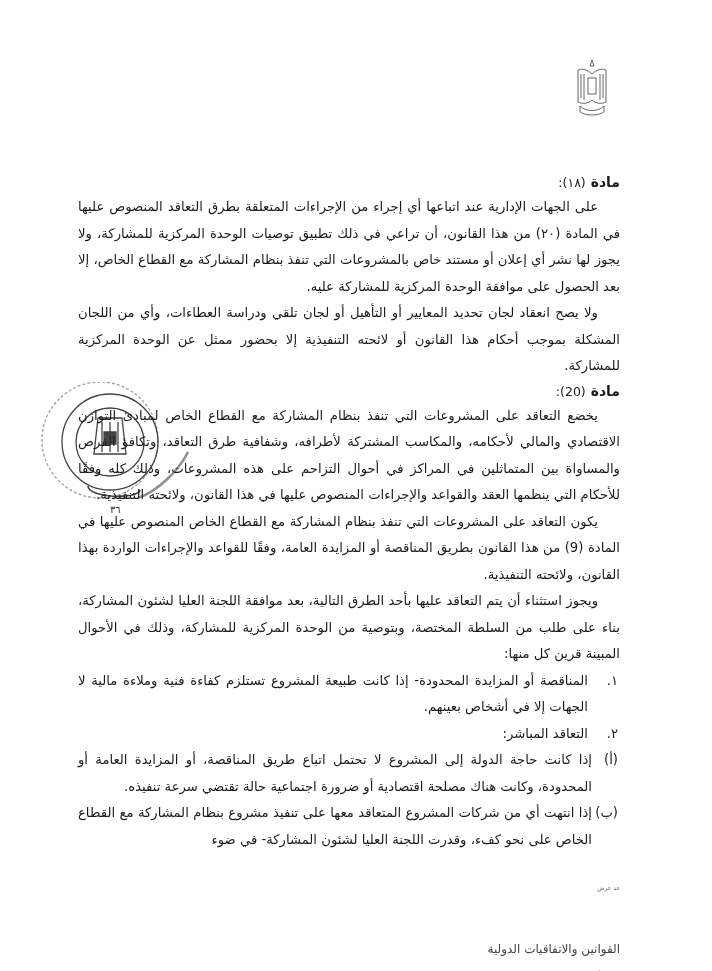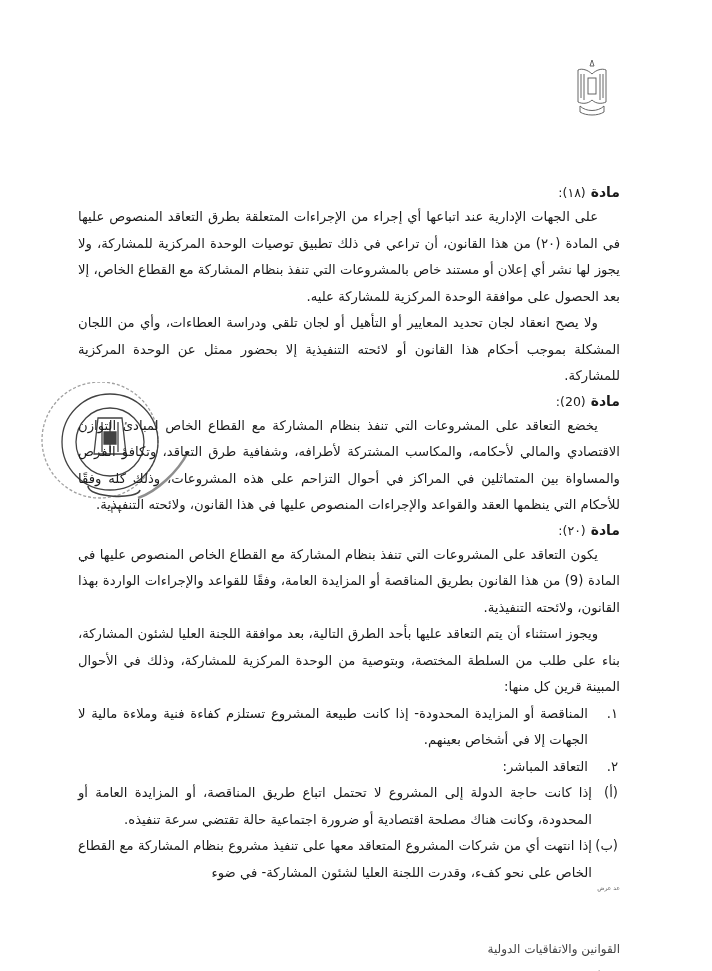--- a/index.html
+++ b/index.html
@@ -24,21 +24,21 @@
       position: absolute;
       left: 572px;
       top: 56px;
       width: 40px;
       height: 66px;
     }
     .content {
       position: absolute;
       left: 78px;
       right: 92px;
-      top: 181px;
+      top: 171px;
       direction: rtl;
       text-align: justify;
       font-size: 13.2px;
       line-height: 26.5px;
     }
     .heading {
       font-weight: bold;
       font-size: 14px;
       margin: 0;
       line-height: 22px;
@@ -115,24 +115,20 @@
 
     <section>
       <h3 class="heading">
         <span>مادة</span>
         <span class="num">(20):</span>
       </h3>
       <p>يخضع التعاقد على المشروعات التي تنفذ بنظام المشاركة مع القطاع الخاص لمبادئ التوازن الاقتصادي والمالي لأحكامه، والمكاسب المشتركة لأطرافه، وشفافية طرق التعاقد، وتكافؤ الفرص والمساواة بين المتماثلين في المراكز في أحوال التزاحم على هذه المشروعات، وذلك كله وفقًا للأحكام التي ينظمها العقد والقواعد والإجراءات المنصوص عليها في هذا القانون، ولائحته التنفيذية.</p>
     </section>
 
     <section>
-      <h3 class="heading">
-        <span>مادة</span>
-        <span class="num">(٢٠):</span>
-      </h3>
       <p>يكون التعاقد على المشروعات التي تنفذ بنظام المشاركة مع القطاع الخاص المنصوص عليها في المادة (9) من هذا القانون بطريق المناقصة أو المزايدة العامة، وفقًا للقواعد والإجراءات الواردة بهذا القانون، ولائحته التنفيذية.</p>
       <p>ويجوز استثناء أن يتم التعاقد عليها بأحد الطرق التالية، بعد موافقة اللجنة العليا لشئون المشاركة، بناء على طلب من السلطة المختصة، وبتوصية من الوحدة المركزية للمشاركة، وذلك في الأحوال المبينة قرين كل منها:</p>
 
       <div class="item l1">
         <span class="marker">١.</span>
         <span class="text">المناقصة أو المزايدة المحدودة- إذا كانت طبيعة المشروع تستلزم كفاءة فنية وملاءة مالية لا الجهات إلا في أشخاص بعينهم.</span>
       </div>
 
       <div class="item l1">
         <span class="marker">٢.</span>

